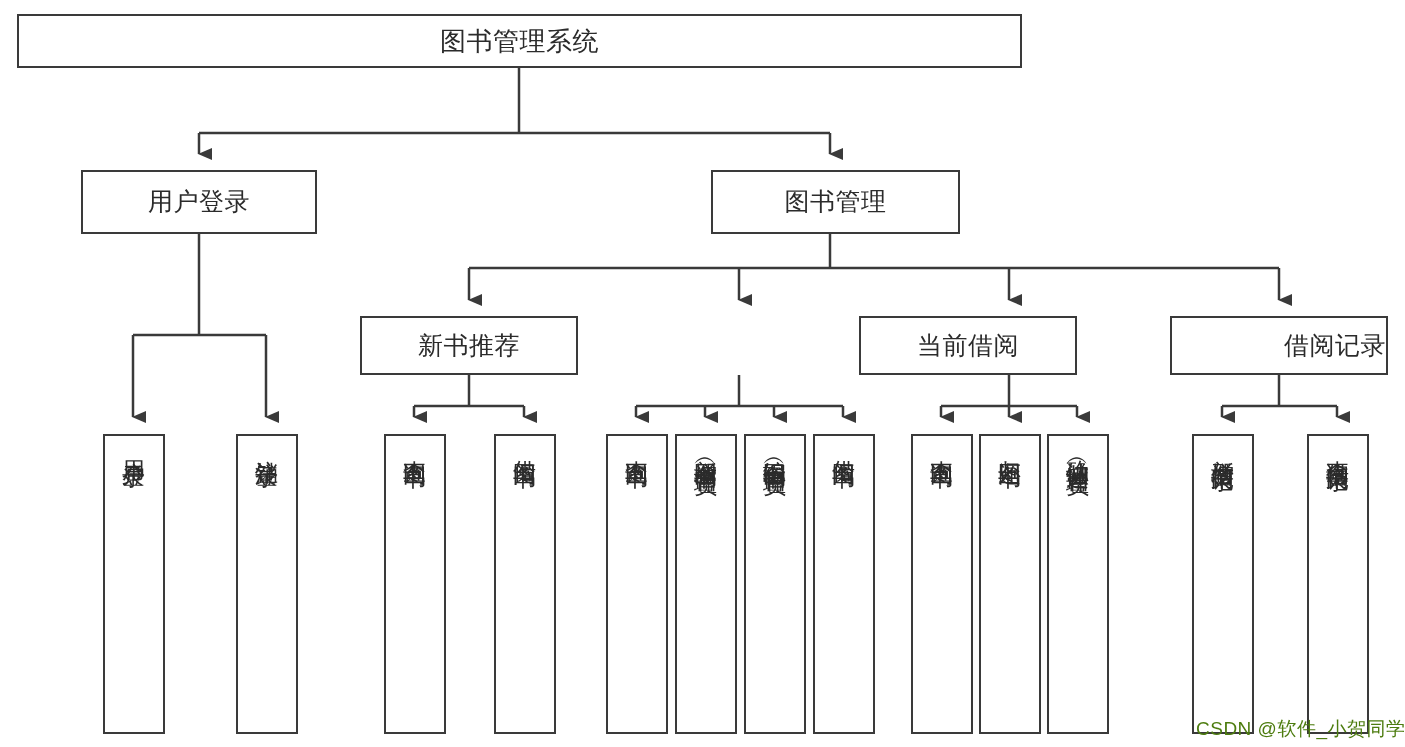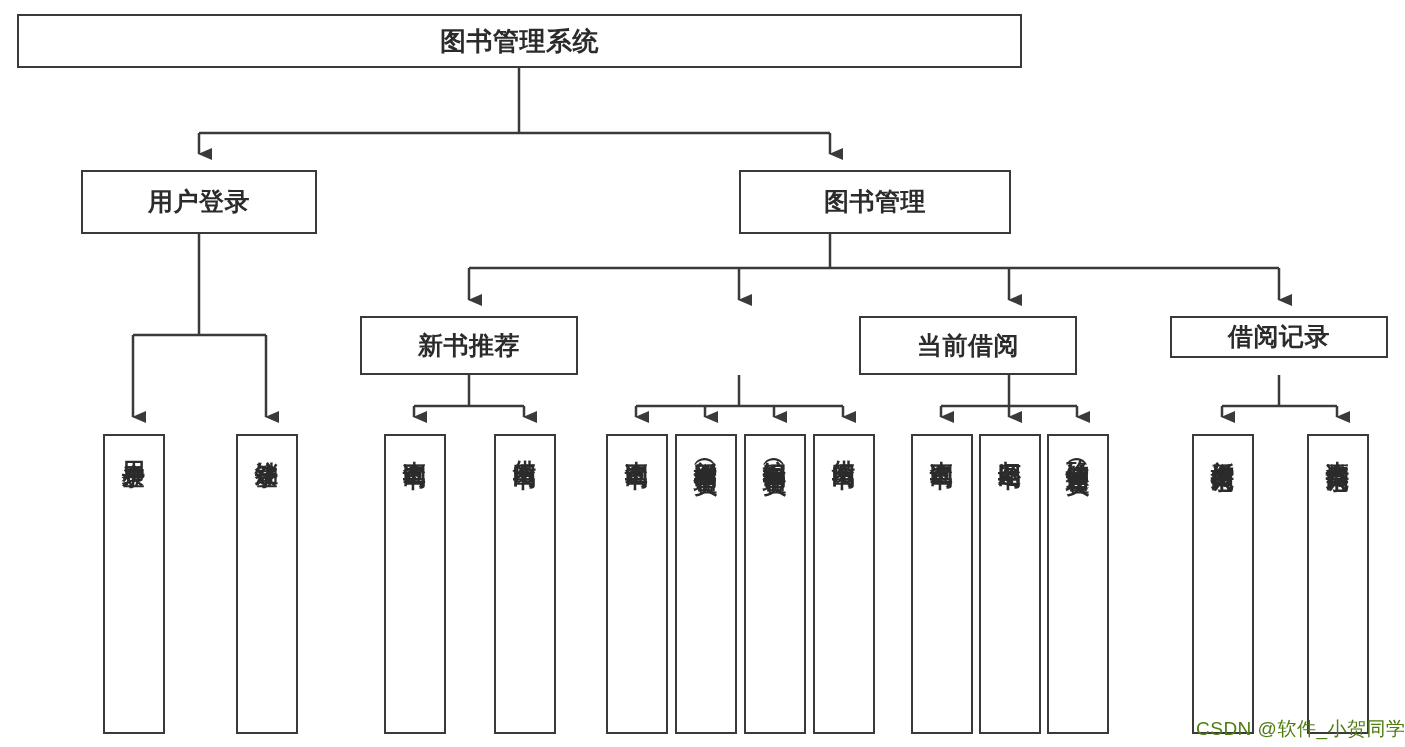--- a/index.html
+++ b/index.html
@@ -28,21 +28,20 @@
   }
   .node {
     position: absolute;
     box-sizing: border-box;
     border: 2.5px solid #3a3a3a;
     background: #ffffff;
     display: flex;
     align-items: center;
     justify-content: center;
     color: #2b2b2b;
-    font-weight: bold;
   }
   .node-label {
     display: block;
     text-align: center;
     line-height: 1.18;
     letter-spacing: 0.5px;
     white-space: nowrap;
   }
   
   .node.horiz .node-label {
@@ -131,31 +130,31 @@
     </g>
   </svg>
 
   <div class="node horiz root" style="left:17px; top:14px; width:1005px; height:54px;">
     <span class="node-label">图书管理系统</span>
   </div>
 
   <div class="node horiz" style="left:81px; top:170px; width:236px; height:64px;">
     <span class="node-label">用户登录</span>
   </div>
-  <div class="node horiz" style="left:711px; top:170px; width:272px; height:64px;margin-left:28px;">
+  <div class="node horiz" style="left:711px; top:170px; width:249px; height:64px;">
     <span class="node-label">图书管理</span>
   </div>
 
   <div class="node horiz" style="left:360px; top:316px; width:218px; height:59px;">
     <span class="node-label">新书推荐</span>
   </div>
   <div class="node horiz" style="left:859px; top:316px; width:218px; height:59px;">
     <span class="node-label">当前借阅</span>
   </div>
-  <div class="node horiz" style="left:1170px; top:316px; width:218px; height:42px;">
+  <div class="node horiz" style="left:1170px; top:316px; width:218px; height:59px;justify-content:flex-end;">
     <span class="node-label">借阅记录</span>
   </div>
 
   <div class="node vert" style="left:103px; top:434px; width:62px; height:300px;">
     <span class="node-label">用户登录</span>
   </div>
   <div class="node vert" style="left:236px; top:434px; width:62px; height:300px;">
     <span class="node-label">注销登录</span>
   </div>
 

